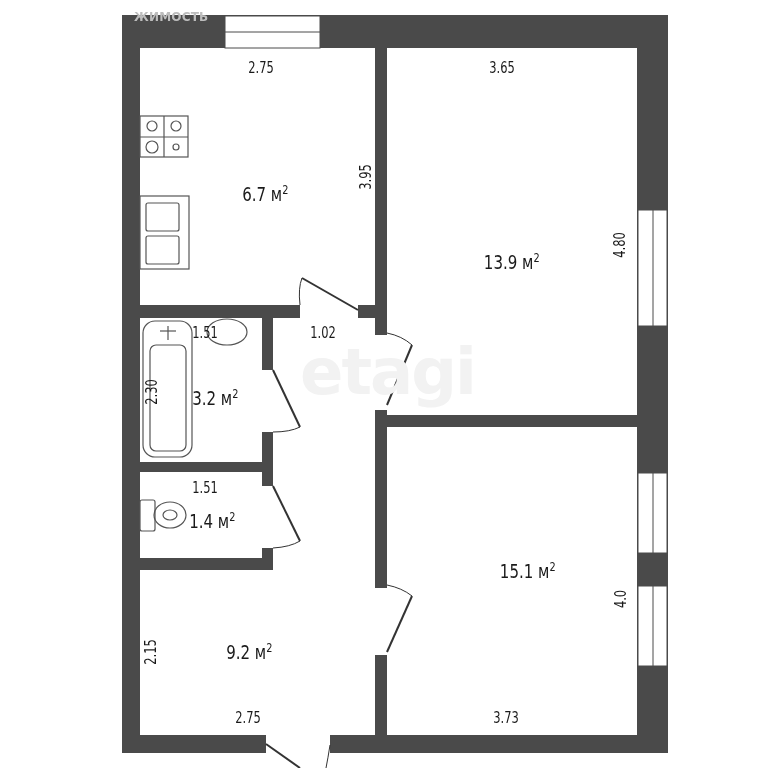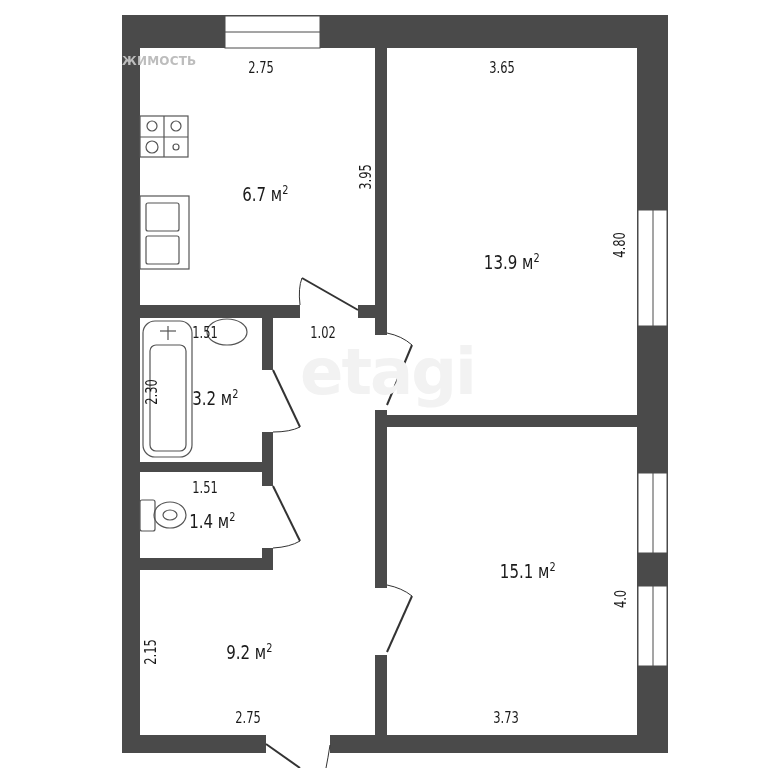--- a/index.html
+++ b/index.html
@@ -8,23 +8,23 @@
     .lbl {
       position: absolute;
       font-family: "DejaVu Sans Condensed", "DejaVu Sans", sans-serif;
       color: #1a1a1a;
       white-space: nowrap;
     }
     .dim { font-size: 15px; transform: scaleX(0.85); transform-origin: center; }
     .area { font-size: 19px; transform: scaleX(0.88); transform-origin: center; }
     .rot { transform: rotate(-90deg) scaleX(0.85); transform-origin: center; }
     .brand {
-      position: absolute; left: 122px; top: 10px;
+      position: absolute; left: 134px; top: 10px;
       font-family: "DejaVu Sans", sans-serif; font-weight: bold;
-      font-size: 12px; color: #bdbdbd; letter-spacing: 0.2px; margin-top: 44px;
+      font-size: 12px; color: #bdbdbd; letter-spacing: 0.2px;
     }
     .watermark {
       position: absolute; left: 300px; top: 335px;
       font-family: "DejaVu Sans", sans-serif; font-weight: bold;
       font-size: 64px; color: #f2f2f2; letter-spacing: -2px;
     }
     sup { font-size: 0.65em; vertical-align: 0.55em; }
   </style>
 </head>
 <body>

